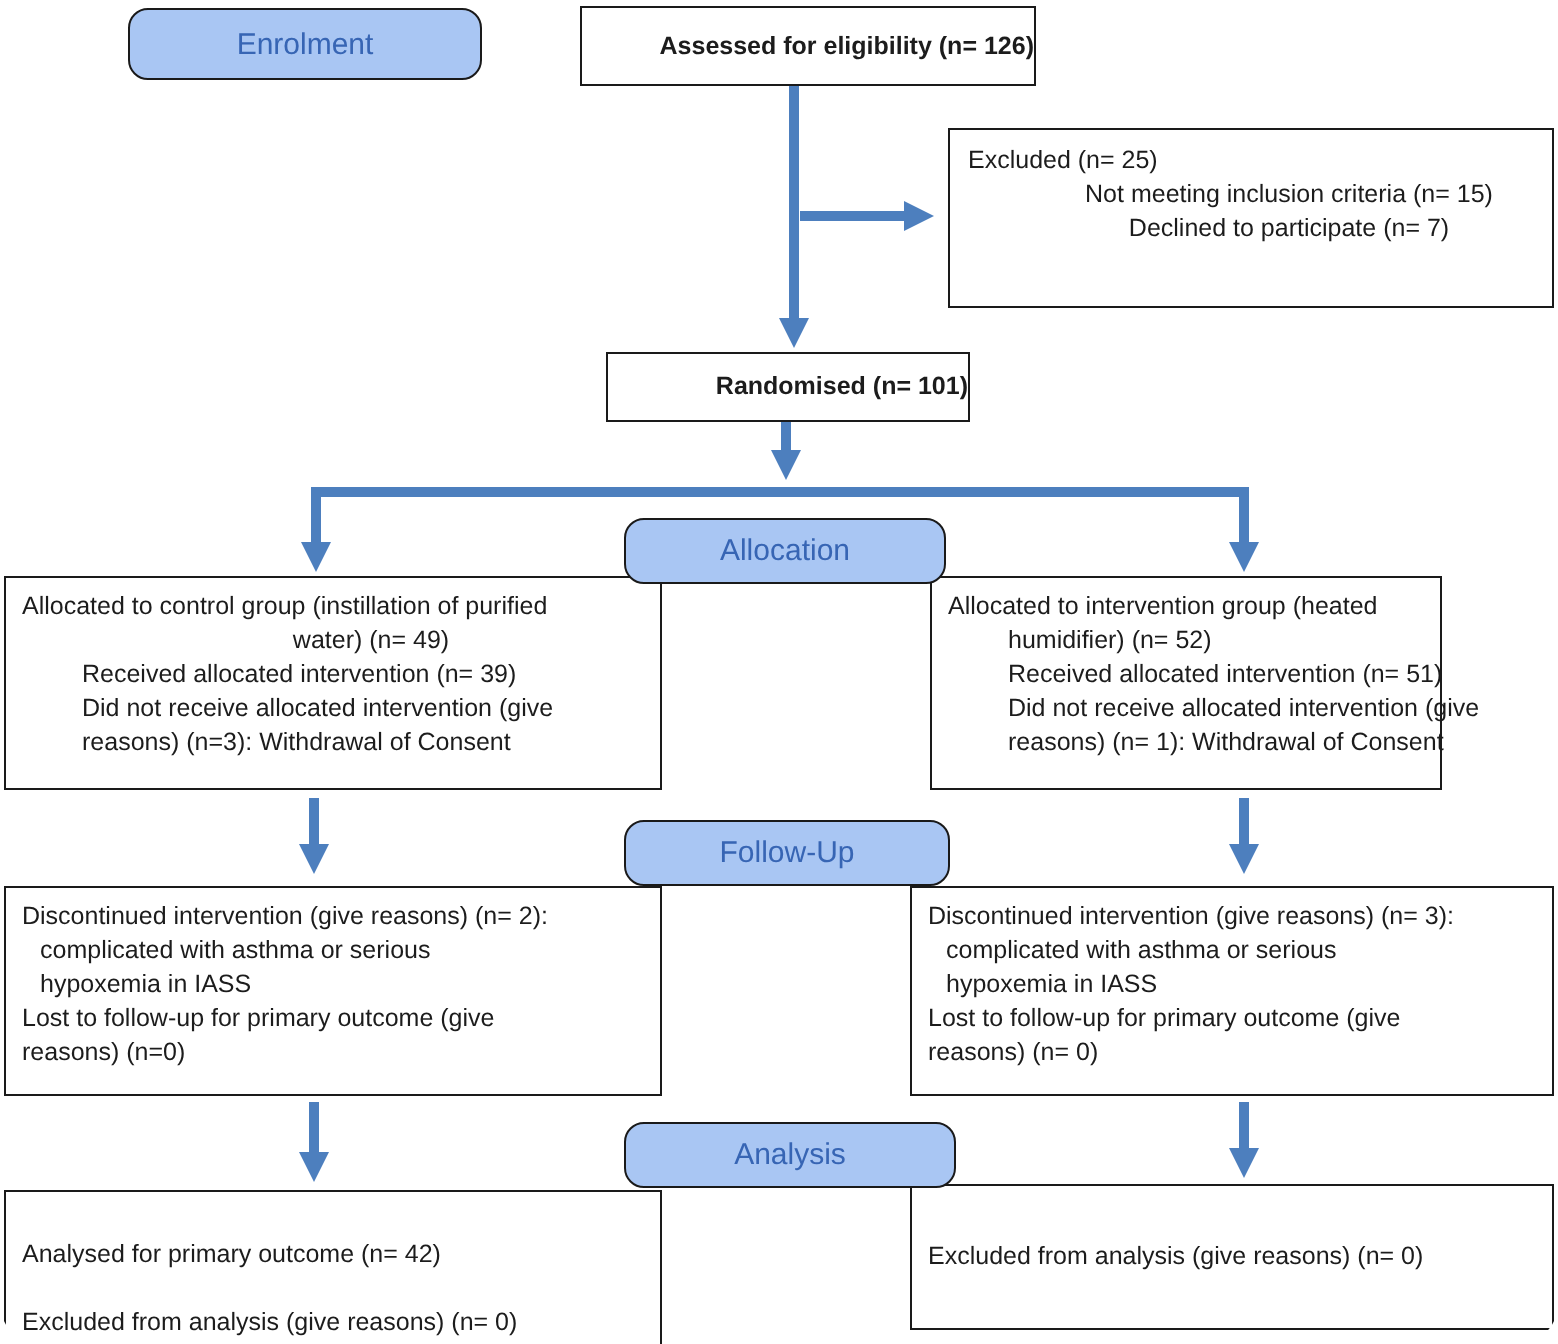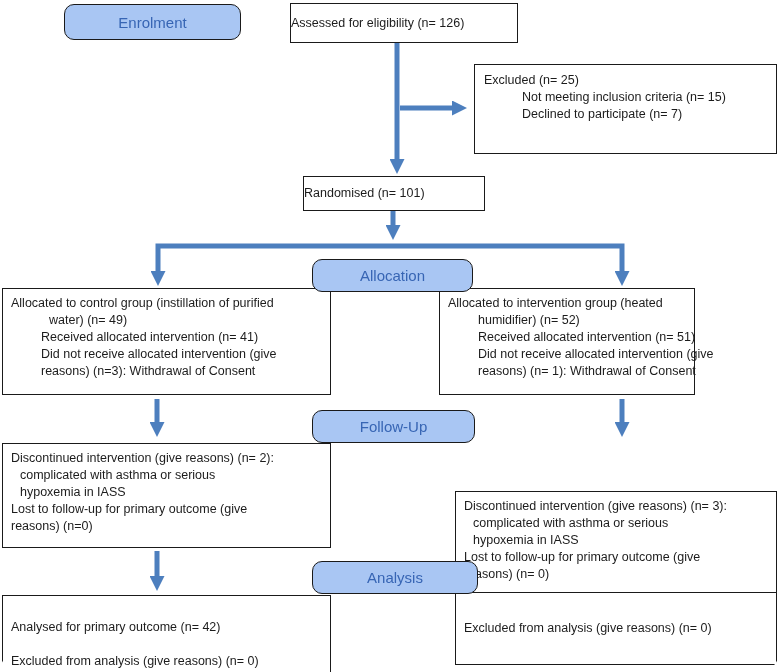--- a/index.html
+++ b/index.html
@@ -13,43 +13,43 @@
     overflow:hidden;
     border-radius:20px;
   }
   .arrows{position:absolute;left:0;top:0;z-index:0;}
   .arrows path{stroke:var(--arrow);stroke-width:5;fill:none;}
   .arrows marker path{fill:var(--arrow);stroke:none;}
   .box{
     position:absolute;background:#ffffff;border:1.6px solid var(--box-border);
     font-size:12.5px;line-height:17px;z-index:1;box-sizing:border-box;
   }
-  .box.center{display:flex;align-items:center;justify-content:flex-start;text-align:center;}
+  .box.center{display:flex;align-items:center;justify-content:flex-end;text-align:center;font-weight:bold;}
   .box.multiline{padding:6px 8px;}
   .pill{
     position:absolute;background:var(--stage-fill);border:1.7px solid var(--stage-border);
     border-radius:10px;display:flex;align-items:center;justify-content:center;
     font-size:15px;color:var(--stage-text);z-index:2;box-sizing:border-box;
   }
   .ln{white-space:nowrap;}
-  .t1{padding-left:38px;}
+  .t1{padding-left:38px;text-align:center;}
   .t2{padding-left:30px;}
   .t3{padding-left:9px;}
   .gap{margin-top:17px;}
   
   #pill-enrolment{left:64px;top:4px;width:177px;height:36px;}
   #box-assessed{left:290px;top:3px;width:228px;height:40px;}
   #box-excluded{left:474px;top:64px;width:303px;height:90px;padding:7px 9px;}
   #box-randomised{left:303px;top:176px;width:182px;height:35px;}
   #pill-allocation{left:312px;top:259px;width:161px;height:33px;}
   #box-alloc-left{left:2px;top:288px;width:329px;height:107px;}
-  #box-alloc-right{left:439px;top:288px;width:256px;height:107px;}
+  #box-alloc-right{left:465px;top:288px;width:256px;height:107px;}
   #pill-followup{left:312px;top:410px;width:163px;height:33px;}
   #box-fu-left{left:2px;top:443px;width:329px;height:105px;}
-  #box-fu-right{left:455px;top:443px;width:322px;height:105px;margin-top:48px;}
+  #box-fu-right{left:455px;top:443px;width:322px;height:105px;}
   #pill-analysis{left:312px;top:561px;width:166px;height:33px;}
   #box-an-left{left:2px;top:595px;width:329px;height:87px;padding-top:23px;}
   #box-an-right{left:455px;top:592px;width:322px;height:73px;padding-top:10px;}
 </style>
 </head>
 <body>
 
 <div class="canvas">
 
   <svg class="arrows" width="779" height="672" viewBox="0 0 779 672">
@@ -82,21 +82,21 @@
 
   <div class="box center" id="box-randomised">
     <span>Randomised (n= 101)</span>
   </div>
 
   <div class="pill" id="pill-allocation">Allocation</div>
 
   <div class="box multiline" id="box-alloc-left">
     <div class="ln">Allocated to control group (instillation of purified</div>
     <div class="ln t1">water) (n= 49)</div>
-    <div class="ln t2">Received allocated intervention (n= 41)</div>
+    <div class="ln t2">Received allocated intervention (n= 39)</div>
     <div class="ln t2">Did not receive allocated intervention (give</div>
     <div class="ln t2">reasons) (n=3): Withdrawal of Consent</div>
   </div>
 
   <div class="box multiline" id="box-alloc-right">
     <div class="ln">Allocated to intervention group (heated</div>
     <div class="ln t2">humidifier) (n= 52)</div>
     <div class="ln t2">Received allocated intervention (n= 51)</div>
     <div class="ln t2">Did not receive allocated intervention (give</div>
     <div class="ln t2">reasons) (n= 1): Withdrawal of Consent</div>

